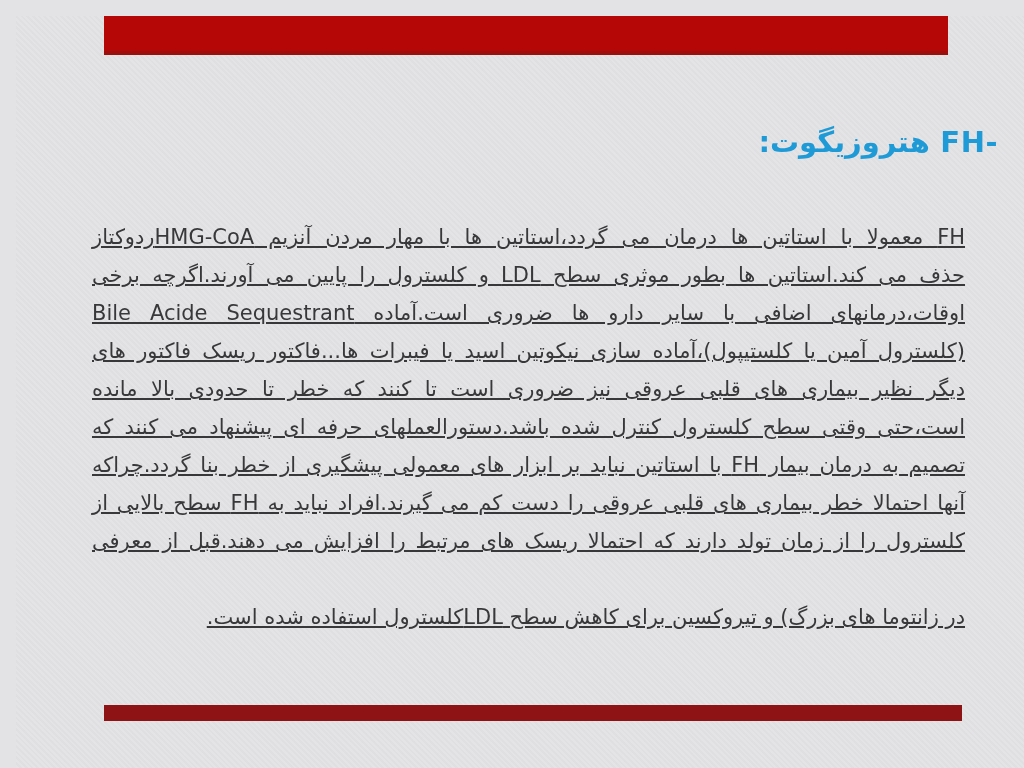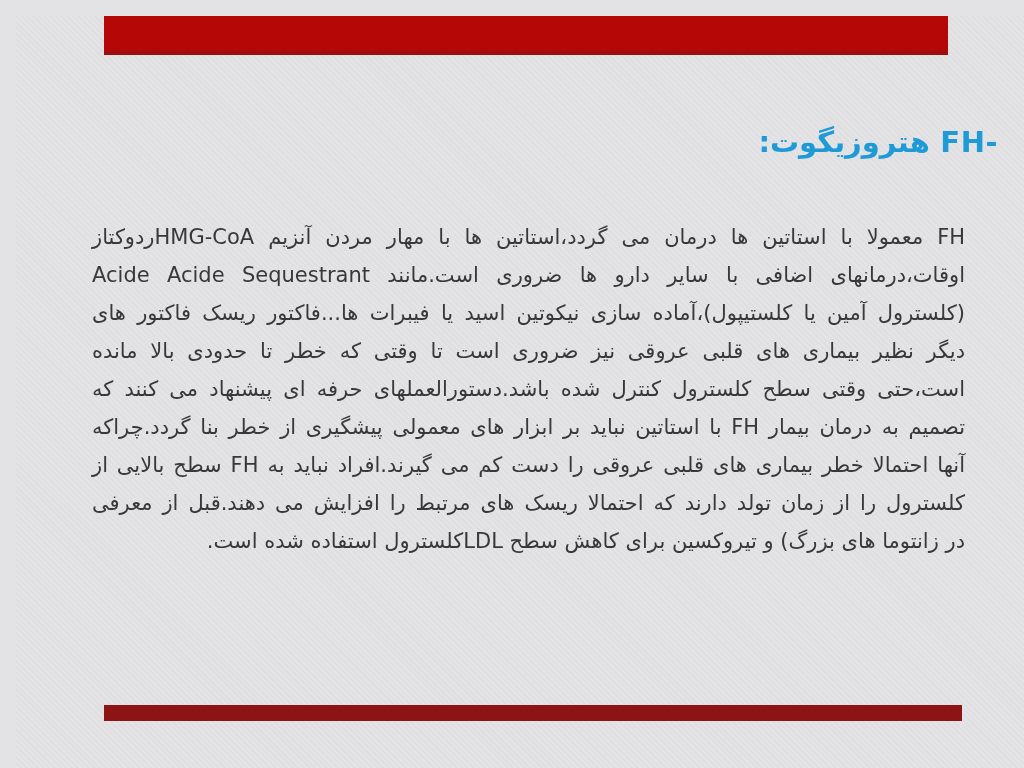--- a/index.html
+++ b/index.html
@@ -48,46 +48,49 @@
     color:var(--body-text);
     font-size:21px;
   }
   .body-line{
     direction:rtl;
     height:38px;
     line-height:38px;
     text-align:justify;
     text-align-last:justify;
     white-space:nowrap;
+    text-decoration:underline;
   }
   .body-line:last-child{
     text-align:left;
     text-align-last:right;
+    margin-top:38px;
   }
   .divider{
     position:absolute;
     left:88px;top:689px;
     width:858px;height:3px;
     background:var(--divider);
   }
 </style>
 </head>
 <body>
 
 <div class="slide">
 
   <div class="top-bar"></div>
 
   <h1 class="title" dir="rtl">-FH هتروزیگوت:</h1>
 
   <div class="body" dir="rtl">
     <div class="body-line">FH معمولا با استاتین ها درمان می گردد،استاتین ها با مهار مردن آنزیم HMG-CoAردوکتاز</div>
-    <div class="body-line">اوقات،درمانهای اضافی با سایر دارو ها ضروری است.مانند Acide Acide Sequestrant</div>
+    <div class="body-line">حذف می کند.استاتین ها بطور موثری سطح LDL و کلسترول را پایین می آورند.اگرچه برخی</div>
+    <div class="body-line">اوقات،درمانهای اضافی با سایر دارو ها ضروری است.آماده Bile Acide Sequestrant</div>
     <div class="body-line">(کلسترول آمین یا کلستیپول)،آماده سازی نیکوتین اسید یا فیبرات ها...فاکتور ریسک فاکتور های</div>
-    <div class="body-line">دیگر نظیر بیماری های قلبی عروقی نیز ضروری است تا وقتی که خطر تا حدودی بالا مانده</div>
+    <div class="body-line">دیگر نظیر بیماری های قلبی عروقی نیز ضروری است تا کنند که خطر تا حدودی بالا مانده</div>
     <div class="body-line">است،حتی وقتی سطح کلسترول کنترل شده باشد.دستورالعملهای حرفه ای پیشنهاد می کنند که</div>
     <div class="body-line">تصمیم به درمان بیمار FH با استاتین نباید بر ابزار های معمولی پیشگیری از خطر بنا گردد.چراکه</div>
     <div class="body-line">آنها احتمالا خطر بیماری های قلبی عروقی را دست کم می گیرند.افراد نباید به FH سطح بالایی از</div>
     <div class="body-line">کلسترول را از زمان تولد دارند که احتمالا ریسک های مرتبط را افزایش می دهند.قبل از معرفی</div>
     <div class="body-line">در زانتوما های بزرگ) و تیروکسین برای کاهش سطح LDLکلسترول استفاده شده است.</div>
   </div>
 
   <div class="divider"></div>
 
 </div>

